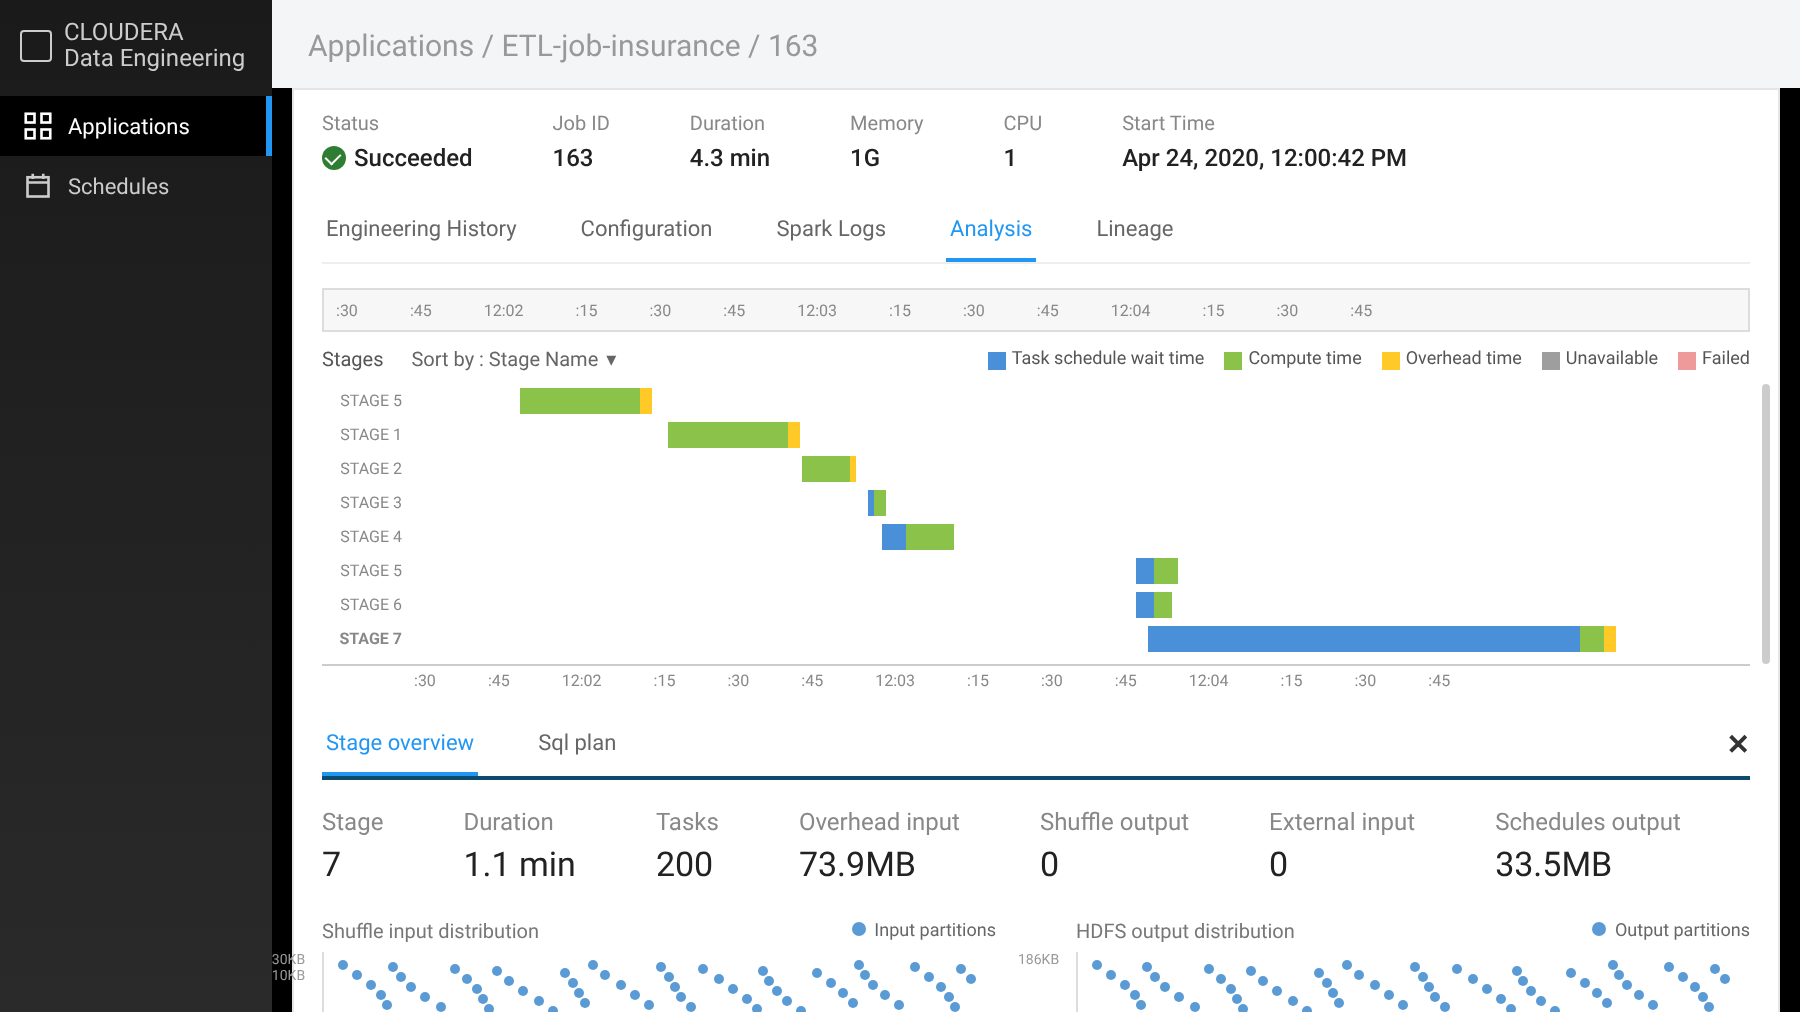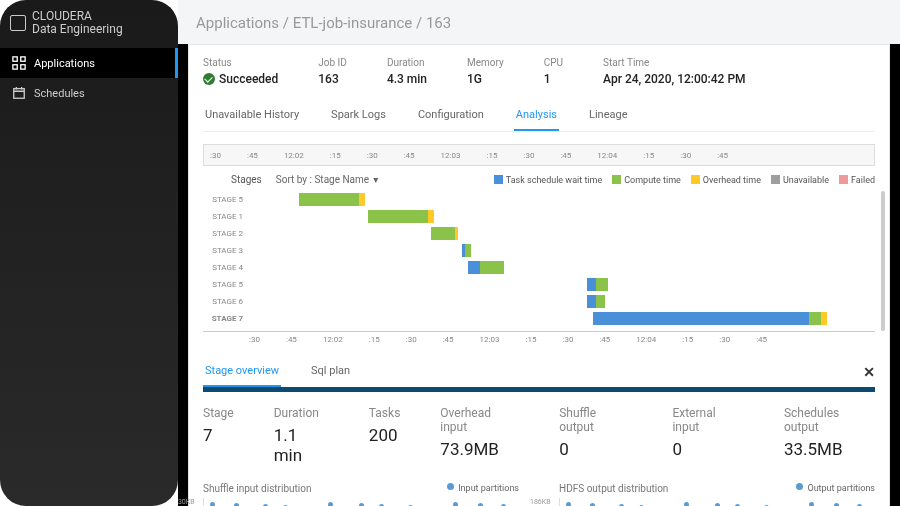--- a/index.html
+++ b/index.html
@@ -1,53 +1,53 @@
 <!DOCTYPE html>
 <html><head>
 <meta charset="utf-8">
 <style>
 * { margin: 0; padding: 0; box-sizing: border-box; }
 body { font-family: -apple-system, BlinkMacSystemFont, "Segoe UI", Roboto, sans-serif; font-size: 12px; color: #333; background: #f4f5f6; }
 .app { display: flex; width: 900px; height: 506px; overflow: hidden; background: #fff; }
-.sidebar { width: 178px; background: linear-gradient(#1a1a1a, #2a2a2a); color: #ccc; flex-shrink: 0; border-radius: 26px; }
+.sidebar { width: 136px; background: linear-gradient(#1a1a1a, #2a2a2a); color: #ccc; flex-shrink: 0; }
 .brand { display: flex; align-items: center; gap: 6px; padding: 10px 10px 12px; }
 .brand-icon { width: 16px; height: 16px; border: 1.5px solid #ccc; border-radius: 2px; }
 .brand-text { display: flex; flex-direction: column; line-height: 1.1; }
 .nav-item { display: flex; align-items: center; gap: 8px; padding: 8px 12px; font-size: 11px; cursor: pointer; }
 .nav-item.active { background: #000; border-right: 3px solid #2196f3; color: #fff; }
 .nav-icon { width: 14px; height: 14px; display: inline-flex; }
 .main { flex: 1; overflow: auto; background: #000000; }
 .breadcrumb { padding: 14px 18px 12px; font-size: 15px; color: #333; background: #f4f5f6; }
 .breadcrumb span { color: #999; }
 .panel { margin: 0 10px 10px; background: #fff; border: 1px solid #e5e5e5; padding: 12px 14px; }
 .summary { display: flex; gap: 40px; padding-bottom: 10px; }
 .summary-item { display: flex; flex-direction: column; gap: 4px; }
 .summary-label { font-size: 10px; color: #888; }
 .summary-value { font-size: 12px; color: #222; font-weight: 500; display: flex; align-items: center; gap: 4px; }
 .status-icon { width: 12px; height: 12px; background: #2e7d32; border-radius: 50%; position: relative; }
 .status-icon::after { content: ""; position: absolute; left: 3px; top: 2px; width: 4px; height: 6px; border-right: 1.5px solid #fff; border-bottom: 1.5px solid #fff; transform: rotate(45deg); }
 .tabs { display: flex; gap: 28px; border-bottom: 1px solid #eee; margin-top: 4px; }
 .tab { padding: 8px 2px; font-size: 11px; color: #666; cursor: pointer; border-bottom: 2px solid transparent; }
 .tab.active { color: #2196f3; border-bottom-color: #2196f3; }
 .timeline-ruler { margin-top: 12px; border: 1px solid #ddd; background: #f7f7f7; height: 22px; display: flex; align-items: center; font-size: 8px; color: #888; padding: 0 6px; overflow: hidden; gap: 26px; }
-.stages-row { display: flex; align-items: center; margin-top: 8px; font-size: 10px; margin-left: 28px; }
+.stages-row { display: flex; align-items: center; margin-top: 8px; font-size: 10px; }
 .stages-label { color: #555; }
 .sortby { margin-left: 14px; color: #666; display: flex; align-items: center; gap: 4px; cursor: pointer; }
 .legend { margin-left: auto; display: flex; gap: 10px; font-size: 9px; color: #555; align-items: center; }
 .legend-item { display: flex; align-items: center; gap: 3px; }
 .sw { width: 9px; height: 9px; }
 .gantt { margin-top: 6px; position: relative; }
 .gantt-row { display: flex; align-items: center; height: 17px; }
 .gantt-label { width: 46px; font-size: 8px; color: #888; text-align: right; padding-right: 6px; }
 .gantt-track { flex: 1; position: relative; height: 100%; }
 .gantt-bar { position: absolute; top: 2px; height: 13px; display: flex; }
 .bar-seg { height: 100%; }
 .gantt-axis { border-top: 1px solid #ccc; margin-top: 4px; display: flex; font-size: 8px; color: #888; padding: 3px 46px 0; gap: 26px; overflow: hidden; }
 .scroll-indicator { position: absolute; right: -10px; top: 0; width: 4px; height: 140px; background: #ccc; border-radius: 2px; }
-.subtabs { display: flex; gap: 28px; border-bottom: 5px solid #0c4a6e; margin-top: 12px; align-items: center; }
+.subtabs { display: flex; gap: 28px; border-bottom: 2px solid #0c4a6e; margin-top: 12px; align-items: center; }
 .subtab { padding: 8px 2px; font-size: 11px; color: #666; cursor: pointer; border-bottom: 2px solid transparent; }
 .subtab.active { color: #2196f3; border-bottom-color: #2196f3; }
 .close-x { margin-left: auto; font-size: 14px; color: #333; cursor: pointer; font-weight: bold; }
 .overview { display: flex; gap: 40px; margin-top: 14px; }
 .ov-item { display: flex; flex-direction: column; gap: 5px; }
 .ov-label { font-size: 12px; color: #888; }
 .ov-value { font-size: 17px; color: #222; }
 .dist-row { display: flex; margin-top: 18px; gap: 40px; }
 .dist { flex: 1; }
 .dist-title { font-size: 10px; color: #777; margin-bottom: 4px; }
@@ -127,23 +127,23 @@
           <span class="summary-label">CPU</span>
           <span class="summary-value">1</span>
         </div>
         <div class="summary-item">
           <span class="summary-label">Start Time</span>
           <span class="summary-value">Apr 24, 2020, 12:00:42 PM</span>
         </div>
       </div>
 
       <div class="tabs" id="tabs">
-          <span class="tab">Unavailable History</span>
+          <span class="tab">Engineering History</span>
+          <span class="tab">Configuration</span>
           <span class="tab">Spark Logs</span>
-          <span class="tab">Configuration</span>
           <span class="tab active">Analysis</span>
           <span class="tab">Lineage</span>
         </div>
 
       <div class="timeline-ruler" id="ruler">
           <span>:30</span>
           <span>:45</span>
           <span>12:02</span>
           <span>:15</span>
           <span>:30</span>

